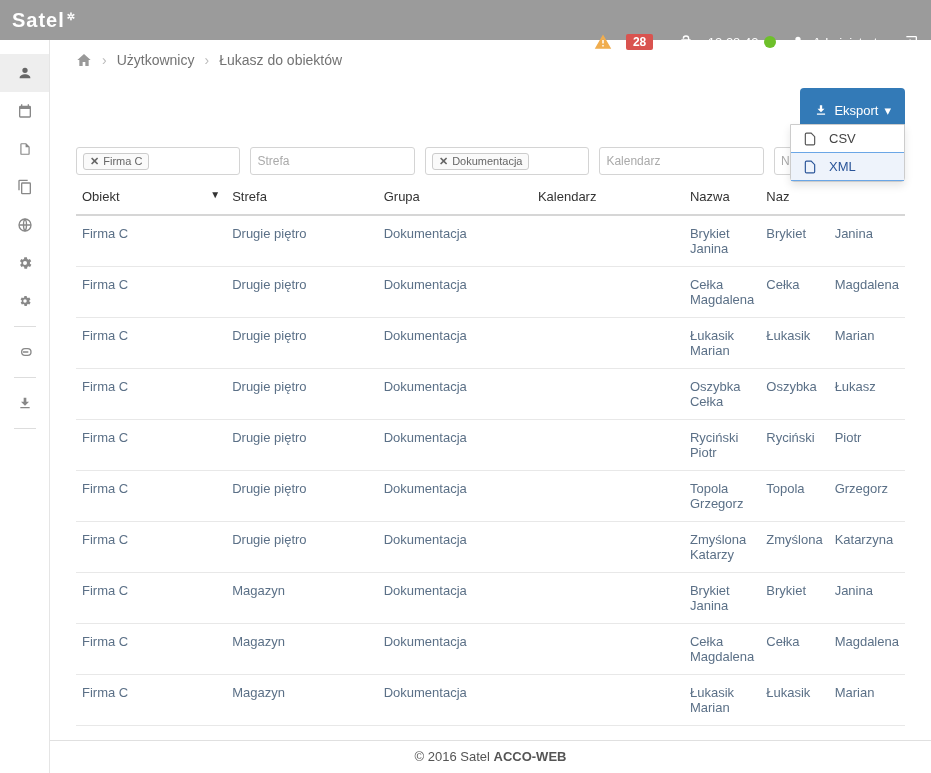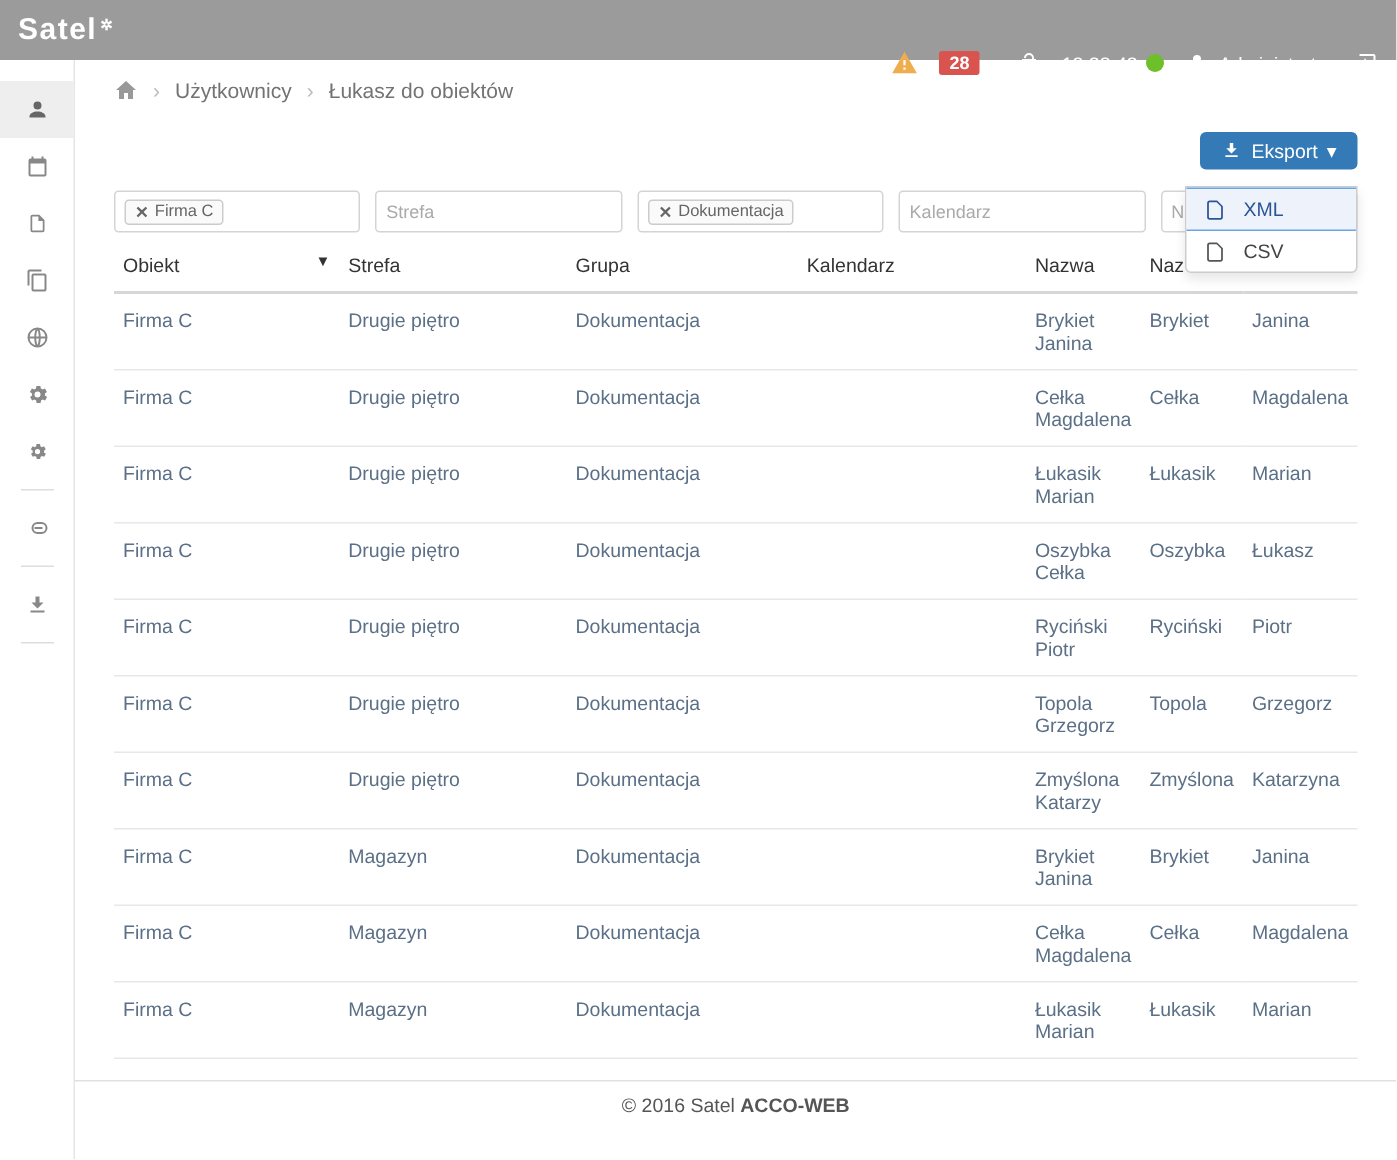--- a/index.html
+++ b/index.html
@@ -22,21 +22,21 @@
   .sidebar-item { width:100%; height:38px; display:flex; align-items:center; justify-content:center; color:#777; cursor:pointer;}
   .sidebar-item.active { background:#eee; color:#555; }
   .sidebar-sep { width:22px; height:0; border-top:1px solid #ddd; margin:6px 0;}
 
   .content { flex:1; position:relative; padding:0; overflow:hidden;}
   .breadcrumb { display:flex; align-items:center; height:40px; padding:0 26px; color:#888; font-size:14px;}
   .breadcrumb .sep { margin:0 10px; color:#bbb;}
   .breadcrumb .bc-item { color:#737373; }
 
   .toolbar { display:flex; justify-content:flex-end; padding:8px 26px 14px; position:relative;}
-  .export-btn { background:#337ab7; color:#fff; border:none; padding:5px 14px; border-radius:4px; font-size:13px; cursor:pointer; display:flex; align-items:flex-start;}
+  .export-btn { background:#337ab7; color:#fff; border:none; padding:15px 14px; border-radius:4px; font-size:13px; cursor:pointer; display:flex; align-items:flex-start;}
   .export-btn .caret { margin-left:6px;}
   .dropdown { position:absolute; right:0; top:36px; background:#fff; border:1px solid #ccc; border-radius:0 0 4px 4px; box-shadow:0 4px 8px rgba(0,0,0,0.1); min-width:115px; z-index:10;}
   .dropdown-item { padding:6px 12px; cursor:pointer; display:flex; align-items:center; color:#444;}
   .dropdown-item.hover { background:#eef3fb; border-top:1px solid #6aa6e6; border-bottom:1px solid #6aa6e6; color:#2a5599;}
   .dropdown-item svg,.dropdown-item .fi { margin-right:6px;}
 
   
   .filters { display:flex; gap:10px; padding:0 26px 6px;}
   .filter-box { border:1px solid #d4d4d4; border-radius:3px; background:#fff; height:28px; display:flex; align-items:center; padding:0 6px; font-size:12px; color:#666;}
   .tag-box { min-width:150px; }
@@ -169,31 +169,31 @@
     <div class="toolbar">
       <div style="position:relative;">
         <button class="export-btn">
           <svg viewBox="0 0 24 24" width="14" height="14" fill="#fff" style="margin-right:6px;">
               <path d="M5 20h14v-2H5v2zm7-4l6-6h-4V4h-4v6H6l6 6z"></path>
             </svg>
           <span>Eksport</span>
           <span class="caret">▾</span>
         </button>
         <div class="dropdown">
+          <div class="dropdown-item">
+            <svg width="14" height="14" viewBox="0 0 24 24" fill="none" stroke="#555" stroke-width="2">
+                <path d="M14 2H6a2 2 0 00-2 2v16a2 2 0 002 2h12a2 2 0 002-2V8l-6-6z"></path>
+              </svg>
+            <span style="margin-left:6px;">CSV</span>
+          </div>
           <div class="dropdown-item hover">
             <svg width="14" height="14" viewBox="0 0 24 24" fill="none" stroke="#2a5599" stroke-width="2">
                 <path d="M14 2H6a2 2 0 00-2 2v16a2 2 0 002 2h12a2 2 0 002-2V8l-6-6z"></path>
               </svg>
             <span style="margin-left:6px;">XML</span>
-          </div>
-          <div class="dropdown-item">
-            <svg width="14" height="14" viewBox="0 0 24 24" fill="none" stroke="#555" stroke-width="2">
-                <path d="M14 2H6a2 2 0 00-2 2v16a2 2 0 002 2h12a2 2 0 002-2V8l-6-6z"></path>
-              </svg>
-            <span style="margin-left:6px;">CSV</span>
           </div>
         </div>
       </div>
     </div>
 
     <div class="filters">
       <div class="filter-box tag-box" style="flex:1.05;">
         <span class="tag">
             <span class="x">✕</span>
             <span>Firma C</span>

